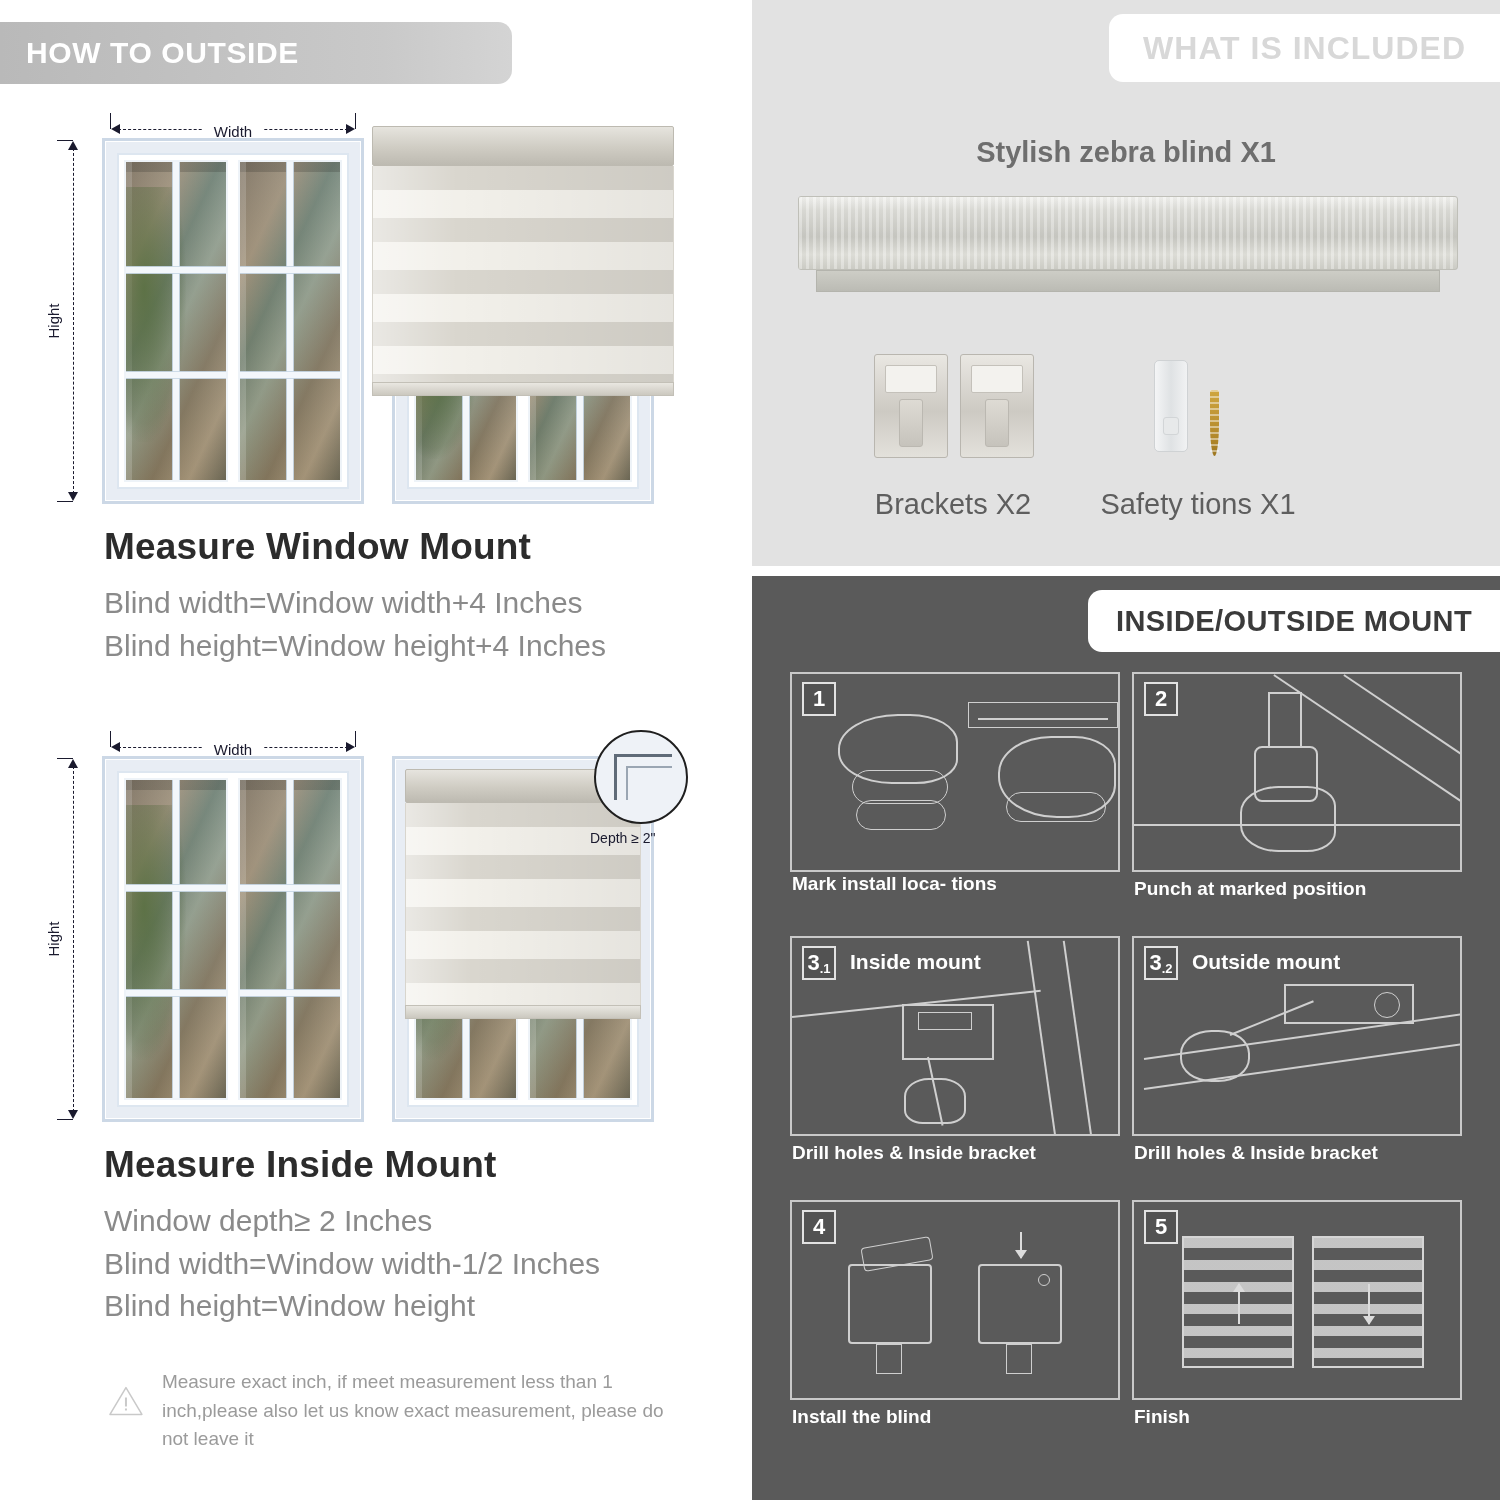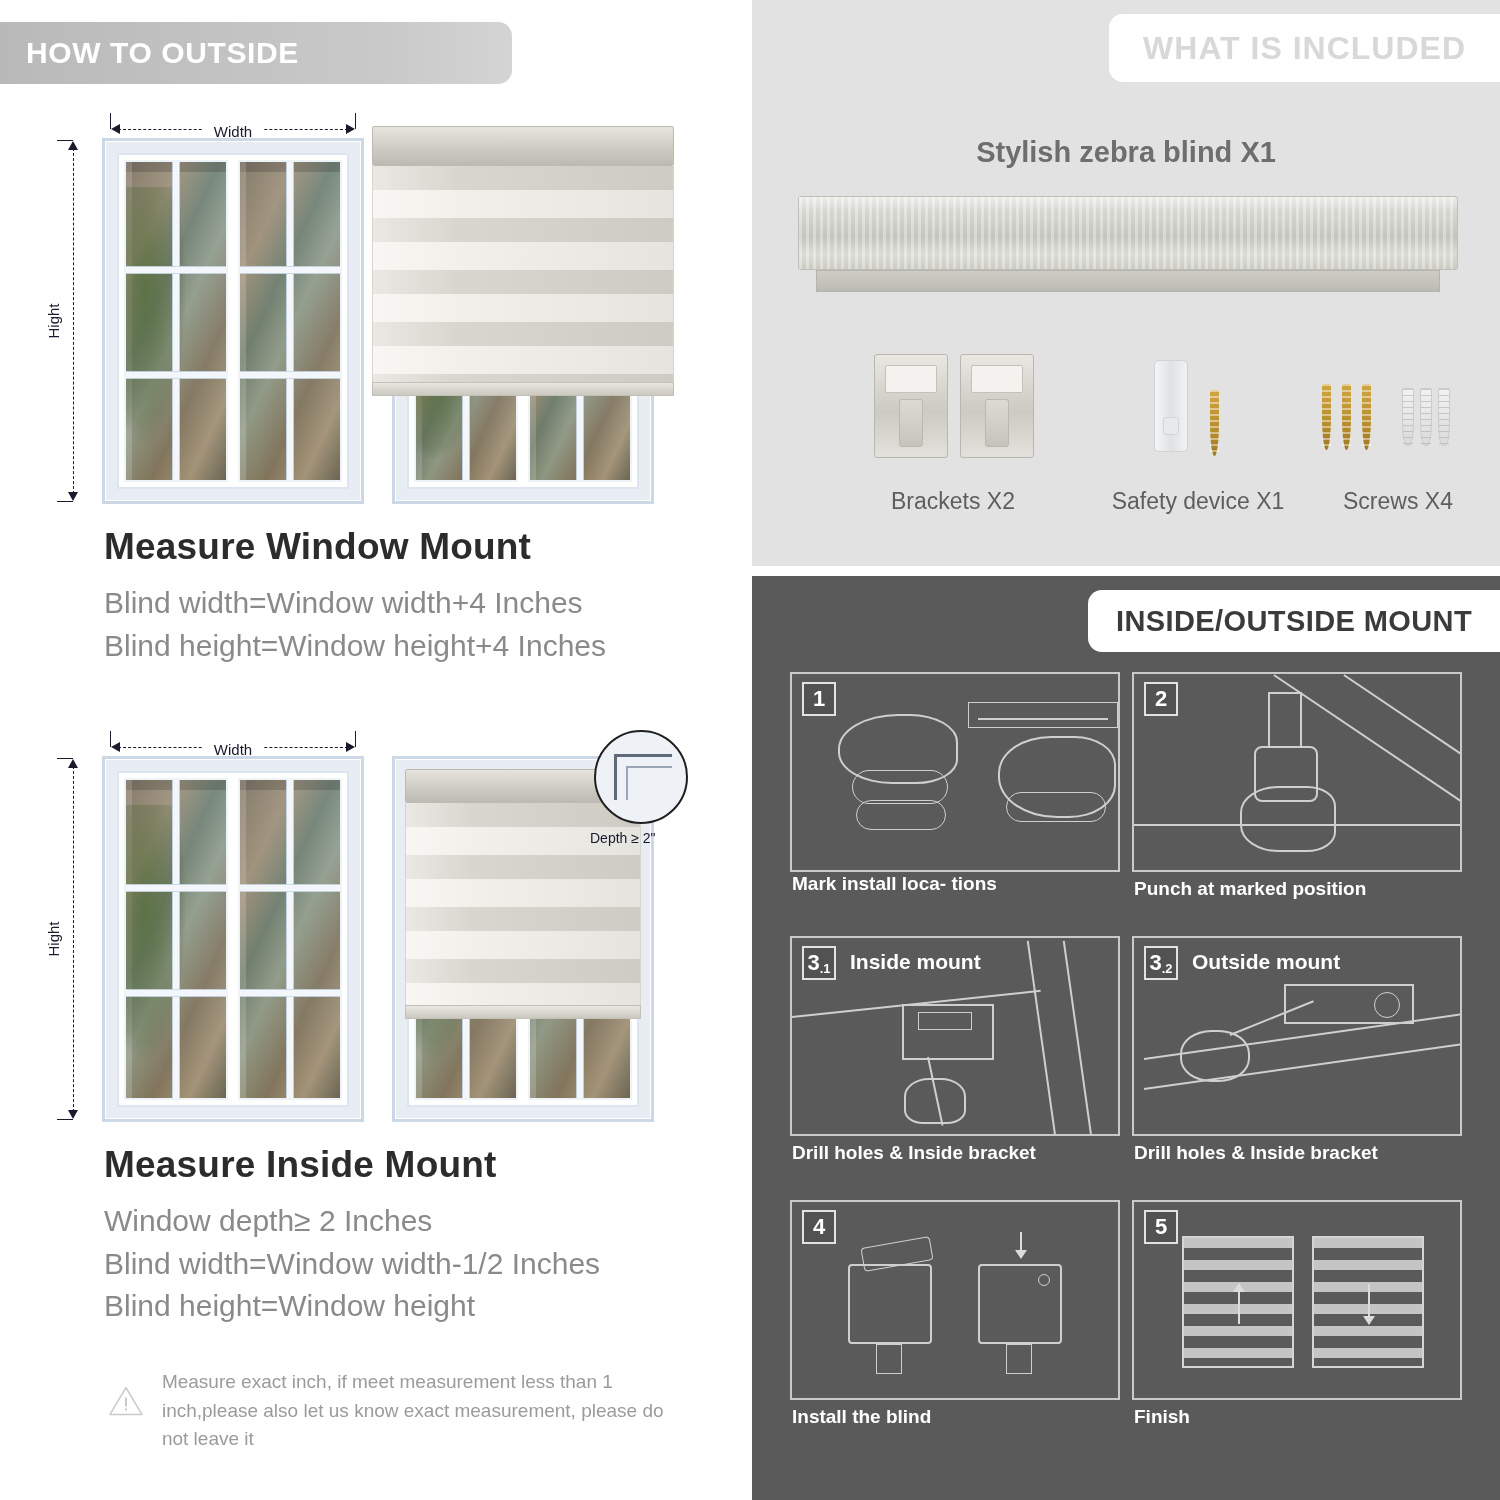--- a/index.html
+++ b/index.html
@@ -226,21 +226,21 @@
     position: absolute; left: 18px; right: 18px; top: 74px; height: 22px;
     background: linear-gradient(to bottom, #cdcdc6, #bbbbb4);
     border: 1px solid #b4b4ad;
   }
   .parts-row {
     position: absolute; left: 0; right: 0; top: 348px; height: 180px;
   }
   .part { position: absolute; text-align: center; }
   .part-label {
     position: absolute; left: 0; right: 0; top: 140px;
-    font-size: 23px; color: #5e5e5e;
+    font-size: 29px; color: #5e5e5e;
   }
   .bracket {
     position: absolute; width: 74px; height: 104px;
     background: linear-gradient(to bottom, #e9e7e2, #cdcac3 55%, #e3e1db);
     border: 1px solid #b9b6af; border-radius: 3px;
   }
   .bracket::before {
     content: ""; position: absolute; left: 10px; right: 10px; top: 10px; height: 26px;
     background: #f3f2ee; border: 1px solid #c4c1ba; border-radius: 2px;
   }
@@ -529,32 +529,23 @@
 
       <div class="part" style="left:56px; top:0; width:290px; height:180px;">
         <div class="bracket" style="left:66px; top:6px;"></div>
         <div class="bracket" style="left:152px; top:6px;"></div>
         <div class="part-label">Brackets X2</div>
       </div>
 
       <div class="part" style="left:346px; top:0; width:200px; height:180px;">
         <div class="safety" style="left:56px; top:12px;"></div>
         <div class="screw" style="left:112px; top:42px;"></div>
-        <div class="part-label">Safety device X1</div>
-      </div>
-
-      <div class="part" style="left:546px; top:0; width:200px; height:180px;">
-        <div class="screw" style="left:24px; top:36px;"></div>
-        <div class="screw" style="left:44px; top:36px;"></div>
-        <div class="screw" style="left:64px; top:36px;"></div>
-        <div class="anchor" style="left:104px; top:40px;"></div>
-        <div class="anchor" style="left:122px; top:40px;"></div>
-        <div class="anchor" style="left:140px; top:40px;"></div>
-        <div class="part-label">Screws X4</div>
-      </div>
+        <div class="part-label">Safety tions X1</div>
+      </div>
+
     </div>
   </div>
 
   <div id="mount-panel">
     <div id="mount-tab">
       <span>INSIDE/OUTSIDE MOUNT</span>
     </div>
 
     <div class="step" style="left:38px; top:96px; width:330px; height:200px;">
       <div class="step-img">

